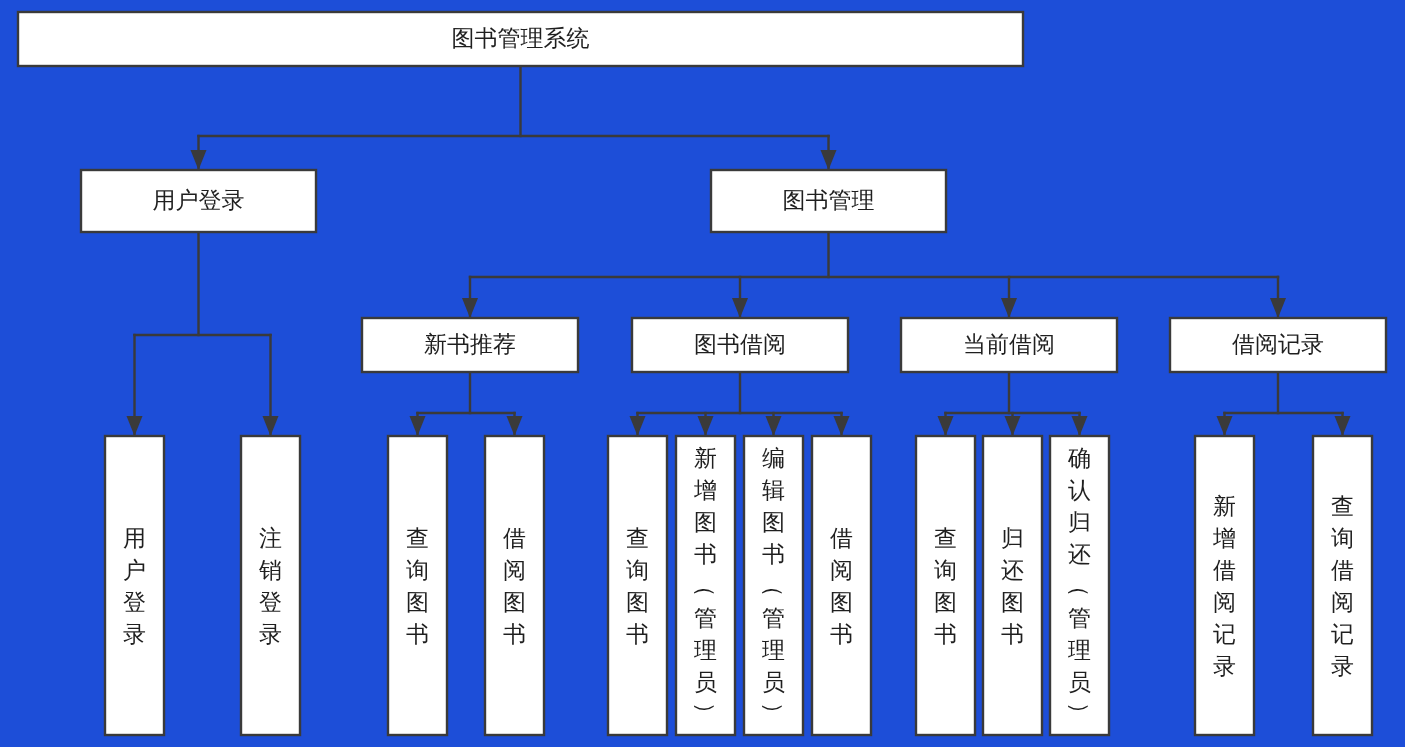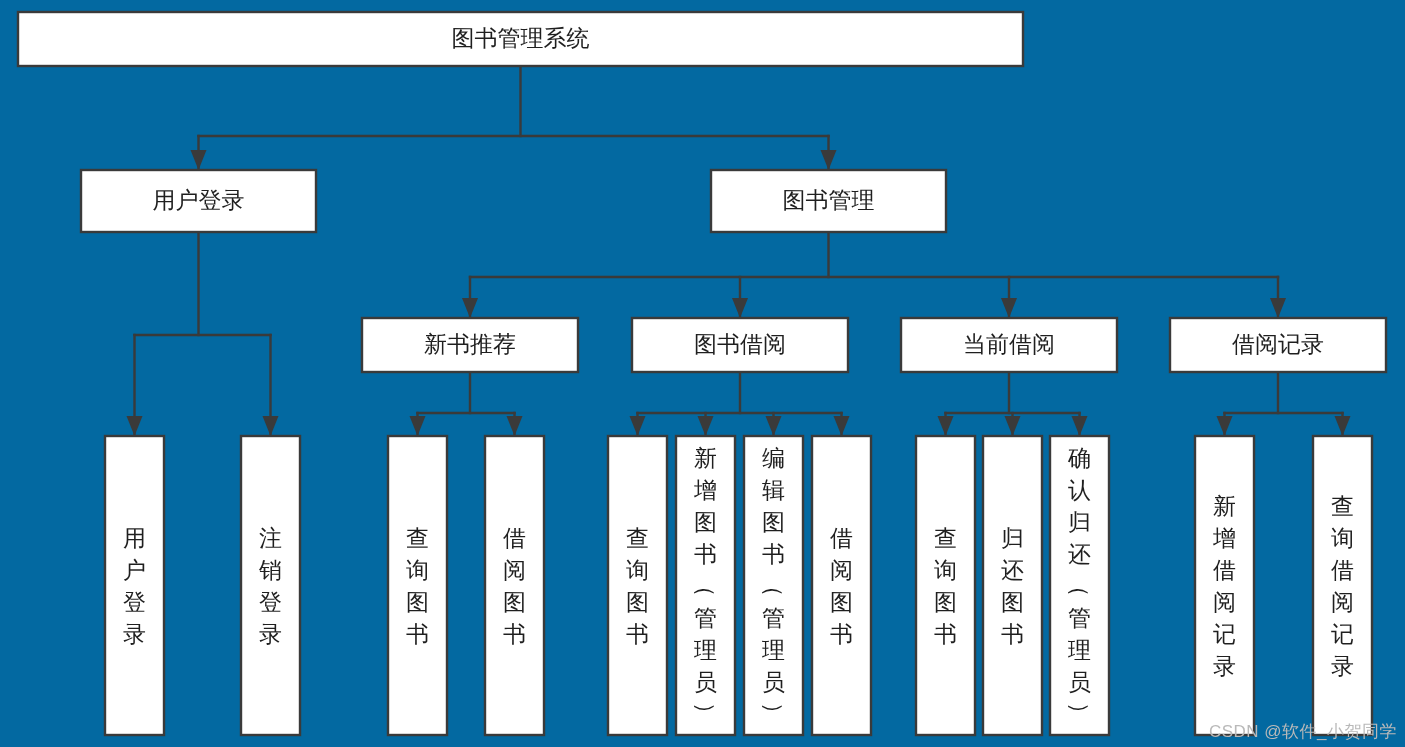--- a/index.html
+++ b/index.html
@@ -8,21 +8,21 @@
     padding: 0;
     background: #ffffff;
   }
   body {
     font-family: "Liberation Sans", "DejaVu Sans", sans-serif;
   }
   #diagram-root {
     position: relative;
     width: 1405px;
     height: 747px;
-    background: #0369a1;
+    background: #1d4ed8;
     overflow: hidden;
   }
   svg#flow-svg {
     position: absolute;
     left: 0;
     top: 0;
     width: 1405px;
     height: 747px;
     display: block;
   }
@@ -288,15 +288,14 @@
             <text x="1342.5" y="545.5" class="vchar">询</text>
             <text x="1342.5" y="577.5" class="vchar">借</text>
             <text x="1342.5" y="609.5" class="vchar">阅</text>
             <text x="1342.5" y="641.5" class="vchar">记</text>
             <text x="1342.5" y="673.5" class="vchar">录</text>
           </g>
         </g>
       </g>
   </svg>
 
-  <div class="watermark">CSDN @软件_小贺同学</div>
 
 </div>
 
 </body></html>

